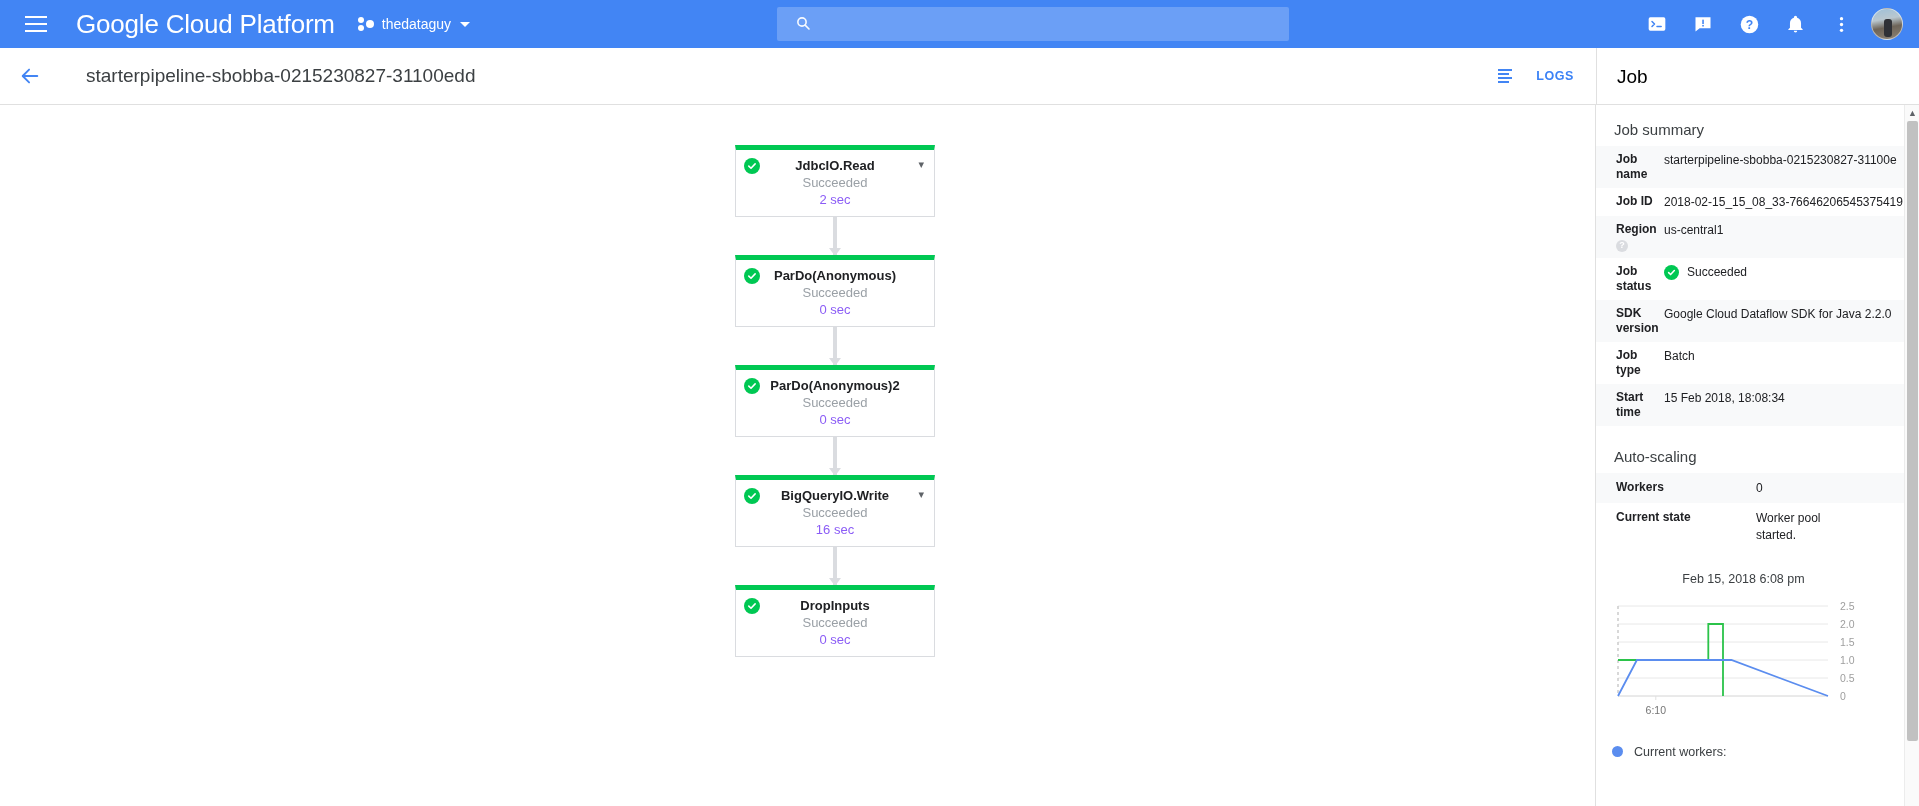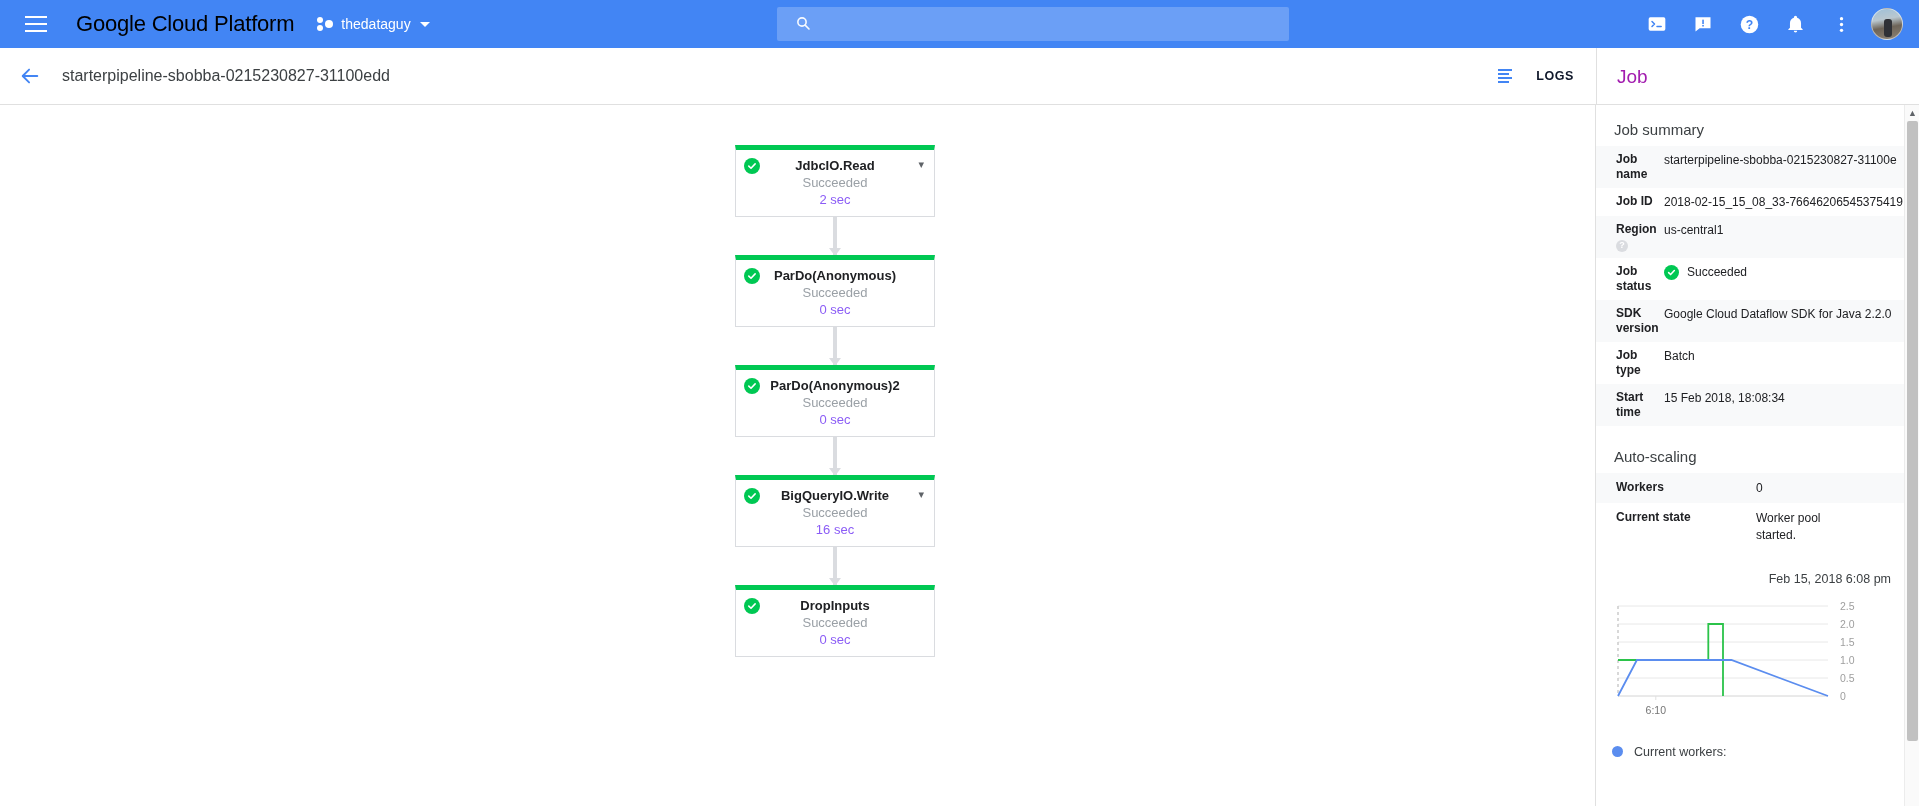--- a/index.html
+++ b/index.html
@@ -16,21 +16,21 @@
     display: flex; align-items: center;
     position: relative;
   }
   .hamburger {
     width: 48px; height: 48px; margin-left: 12px;
     display: flex; flex-direction: column; justify-content: center;
     align-items: center; gap: 5px; cursor: pointer; border-radius: 50%;
   }
   .hamburger span { display:block; width: 22px; height: 2px; background: #fff; }
   .brand {
-    color: #000000; font-size: 22px; margin-left: 16px;
+    color: #ffffff; font-size: 26px; margin-left: 16px;
     letter-spacing: -0.2px; white-space: nowrap;
   }
   .project-chip {
     display:flex; align-items:center; gap:7px; margin-left: 22px;
     color:#fff; font-size: 14px; cursor:pointer;
   }
   .proj-icon { width: 18px; height: 18px; position: relative; display:inline-block; }
   .proj-icon i { position:absolute; background:#fff; border-radius:50%; display:block; }
   .proj-icon i:nth-child(1){ width:6px;height:6px; left:1px; top:2px;}
   .proj-icon i:nth-child(2){ width:6px;height:6px; left:1px; top:10px;}
@@ -76,34 +76,34 @@
   
   .subheader {
     height: 57px; background:#fff; display:flex; align-items:center;
     border-bottom: 1px solid #e0e0e0; position:relative;
   }
   .backbtn {
     width: 40px; height:40px; margin-left: 10px; border-radius:50%;
     display:flex;align-items:center;justify-content:center;cursor:pointer;
   }
   .page-title {
-    font-size: 16px; color:#3c4043; margin-left: 12px; white-space:nowrap;
+    font-size: 19px; color:#3c4043; margin-left: 36px; white-space:nowrap;
   }
   .logs-btn {
     position:absolute; right: 345px; top: 50%; transform:translateY(-50%);
-    display:flex; align-items:center; gap:24px; color:#0f172a;
+    display:flex; align-items:center; gap:24px; color:#3b82f6;
     font-size: 12.5px; font-weight:600; letter-spacing:.6px; cursor:pointer;
   }
   .logs-icon { display:flex; flex-direction:column; gap:2px; }
   .logs-icon i { display:block; width:14px;height:2px;background:#4285f4; }
   .logs-icon i:nth-child(2){ width:11px; }
   .logs-icon i:nth-child(4){ width:11px; }
   .job-panel-title {
     position:absolute; left: 1596px; top:0; height: 57px;
-    display:flex; align-items:center; font-size: 19px; color:#a21caf;
+    display:flex; align-items:center; font-size: 19px; color:#000000;
     border-left:1px solid #e0e0e0; width: 323px; padding-left: 20px;
   }
 
   
   .body {
     display:flex; height: calc(806px - 48px - 57px);
   }
   .graph-pane {
     flex:1; position:relative; background:#fff; overflow:hidden;
     border-right: 1px solid #e0e0e0;
@@ -163,21 +163,21 @@
   }
   .succ-inline { display:flex; align-items:center; gap:8px; }
   .succ-dot {
     width: 15px; height:15px; border-radius:50%; background:#00c853;
     display:flex;align-items:center;justify-content:center; flex:0 0 auto;
   }
   .kv-table2 td { font-size:12px; color:#202124; padding: 7px 0; vertical-align: top; }
   .kv-table2 .k { padding-left:20px; font-weight:bold; width: 160px; }
   .kv-table2 .v { padding-right: 70px; line-height:1.35; }
 
-  .chart-title { text-align:right; font-size:12.5px; color:#3c4043; margin: 22px 0 10px 0; padding-right: 28px;}
+  .chart-title { text-align:center; font-size:12.5px; color:#3c4043; margin: 22px 0 10px 0; padding-right: 28px;}
   .chart-wrap { position:relative; height: 135px; margin-left: 14px; margin-right: 10px; }
   .legend { margin-top: 14px; padding-left: 16px; }
   .legend-row { display:flex; align-items:center; gap:11px; margin-bottom: 8px; font-size:12.5px; color:#3c4043;}
   .legend-dot { width: 11px; height:11px; border-radius:50%; flex:0 0 auto; }
 
   
   .vscroll {
     position:absolute; right:0; top:0; width: 15px; height:100%;
     background:#fafafa; border-left:1px solid #ececec;
   }

